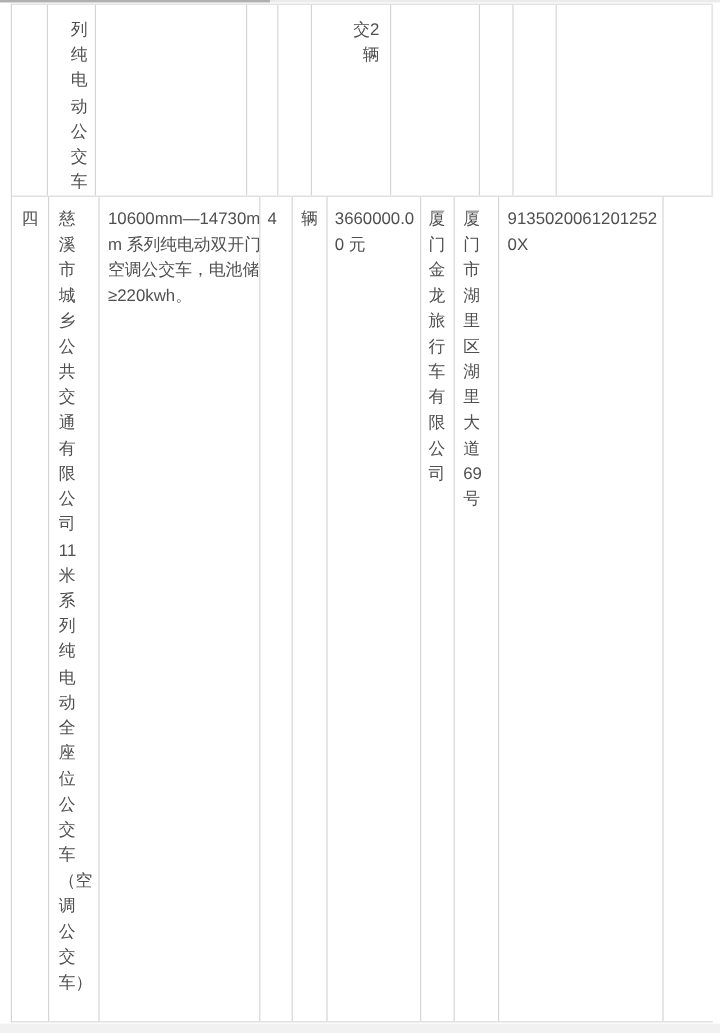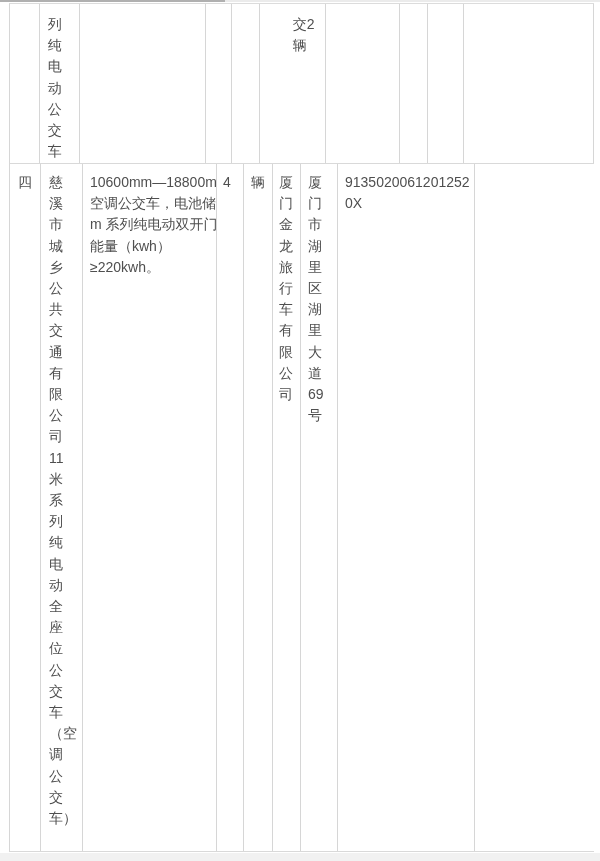--- a/index.html
+++ b/index.html
@@ -53,21 +53,21 @@
   .cell {
     box-sizing: border-box;
     border-right: 1px solid #d6d6d6;
     font-size: 14px;
     line-height: 21.2px;
     padding: 8px 6px 0 7px;
     overflow: hidden;
     word-break: normal;
     line-break: strict;
   }
-  .row-partial .cell { padding-top: 10px; }
+  .row-partial .cell { padding-top: 10px; text-align: right; }
   
   .c1  { width: 31px;  padding-left: 8px; padding-right: 2px; }
   .c2  { width: 42px;  padding-left: 8px; padding-right: 6px; }
   .c3  { width: 134px; padding-left: 7px; padding-right: 1px; }
   .c4  { width: 27px;  padding-left: 6px; padding-right: 2px; }
   .c5  { width: 29px;  padding-left: 7px; padding-right: 2px; }
   .c6  { width: 41px;  padding-left: 6px; padding-right: 9px; margin-left: 27px; }
   .c7  { width: 78px;  padding-left: 6px; padding-right: 1px; }
   .c8  { width: 28px;  padding-left: 6px; padding-right: 18px; }
   .c9  { width: 37px;  padding-left: 7px; padding-right: 20px; }
@@ -95,28 +95,31 @@
       <div class="cell c7"></div>
       <div class="cell c8"></div>
       <div class="cell c9"></div>
       <div class="cell c10"></div>
     </div>
 
     <div class="row row-main">
       <div class="cell c1">四</div>
       <div class="cell c2">慈溪市城乡公共交通有限公司11米系列纯电动全座位公交车（空调公交车）</div>
       <div class="cell c3 lines">
-          <div>10600mm—18800m</div>
+          <div>10600mm—14730m</div>
+          <div>m 系列纯电动双开门</div>
           <div>空调公交车，电池储</div>
-          <div>m 系列纯电动双开门</div>
-          <div>能量（kwh）</div>
           <div>≥220kwh。</div>
         </div>
       <div class="cell c4">4</div>
       <div class="cell c5">辆</div>
+      <div class="cell c7 lines">
+          <div>3660000.0</div>
+          <div>0 元</div>
+        </div>
       <div class="cell c8">厦门金龙旅行车有限公司</div>
       <div class="cell c9">厦门市湖里区湖里大道69号</div>
       <div class="cell c10 lines">
           <div>9135020061201252</div>
           <div>0X</div>
         </div>
     </div>
 
   </div>
 

